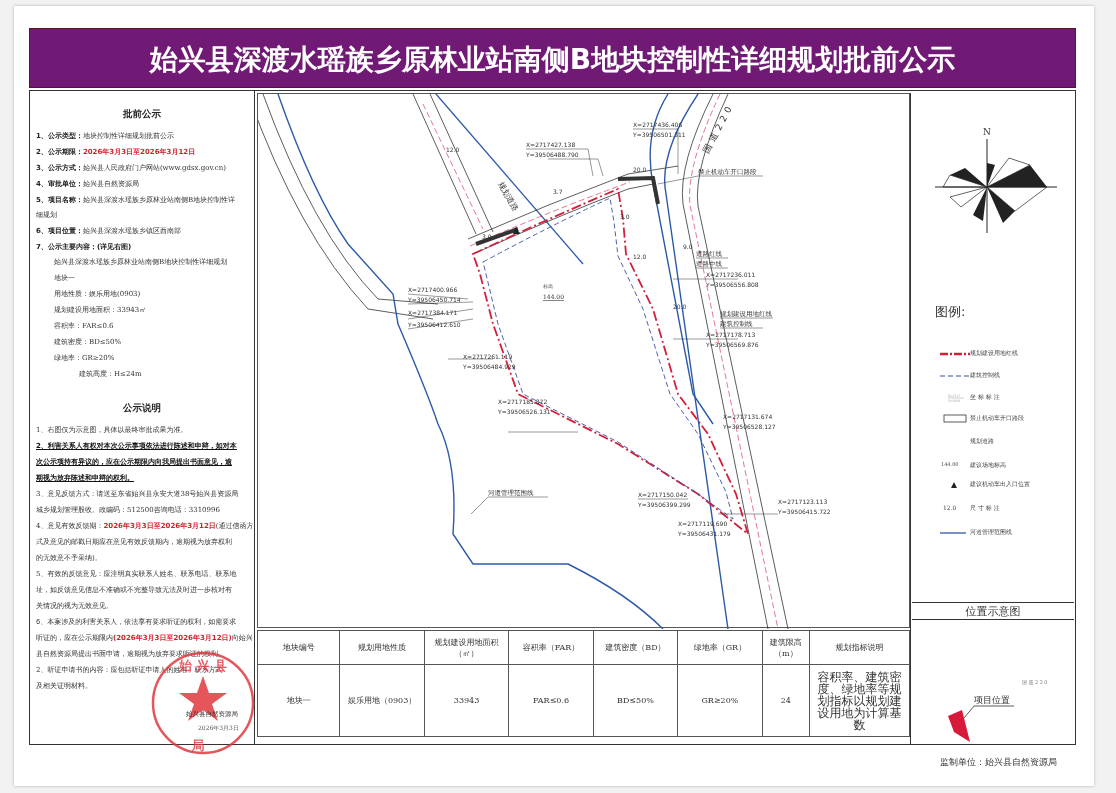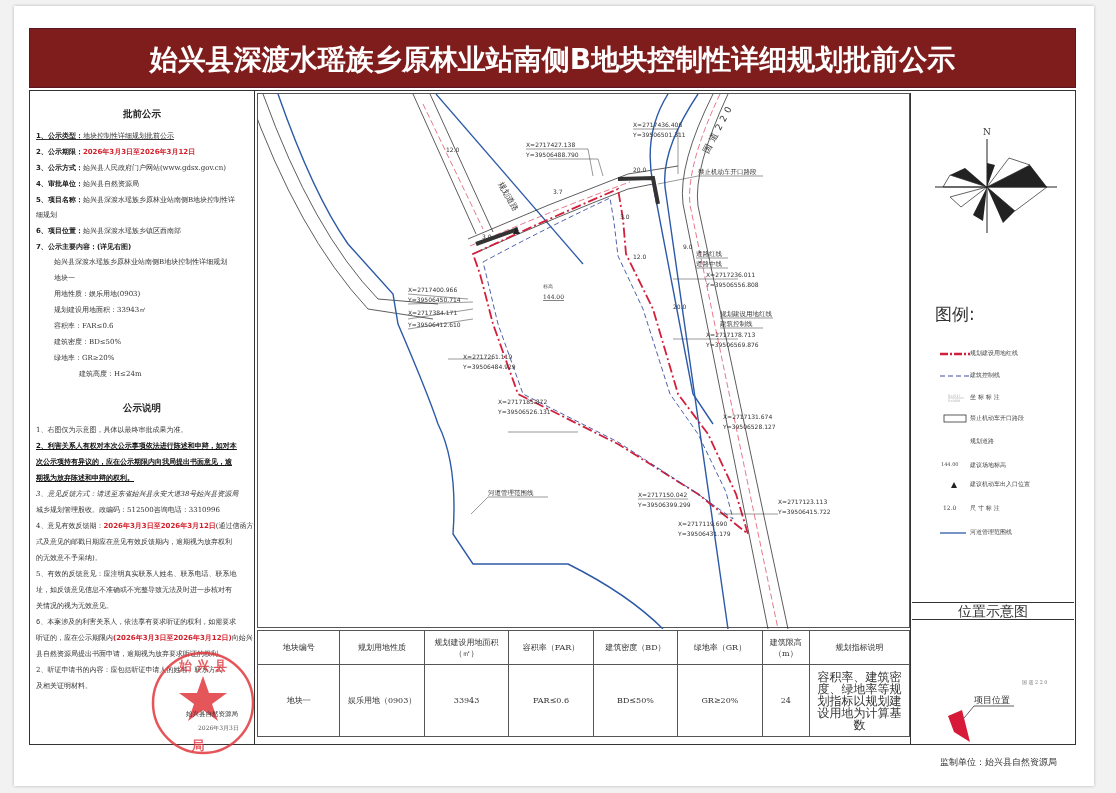--- a/index.html
+++ b/index.html
@@ -1,61 +1,61 @@
 <!DOCTYPE html>
 <html><head>
 <meta charset="utf-8">
 <style>
   * { box-sizing: border-box; margin: 0; padding: 0; }
   html, body { width: 1116px; height: 793px; background: #f2f2f2; overflow: hidden; }
   body { font-family: "DejaVu Serif", "Liberation Serif", serif; color: #222; position: relative; }
   .sheet { position: absolute; left: 14px; top: 6px; width: 1080px; height: 780px; background: #fff; box-shadow: 0 0 3px rgba(0,0,0,0.25); }
-  .banner { position: absolute; left: 29px; top: 28px; width: 1047px; height: 60px; background: #7f1d1d; border: 1px solid #5a1528; }
+  .banner { position: absolute; left: 29px; top: 28px; width: 1047px; height: 60px; background: #701a75; border: 1px solid #5a1528; }
   .banner-title { position: absolute; left: 0; right: 0; top: 12px; text-align: center; color: #fff; font-family: "DejaVu Sans", sans-serif; font-weight: bold; font-size: 28px; letter-spacing: 0px; white-space: nowrap; }
   .frame { position: absolute; left: 29px; top: 90px; width: 1047px; height: 655px; border: 1.5px solid #333; }
   .left-panel { position: absolute; left: 29px; top: 90px; width: 226px; height: 655px; border-right: 1.5px solid #333; }
   .lp-title { position: absolute; left: 0; width: 226px; text-align: center; font-family: "DejaVu Sans", sans-serif; font-weight: bold; font-size: 9.5px; }
   .lp-line { position: absolute; left: 7px; width: 215px; font-size: 7px; line-height: 10px; white-space: nowrap; color: #333; }
   .lp-line b { font-family: "DejaVu Sans", sans-serif; font-weight: bold; color: #222; }
   .red { color: #d21f2a; font-family: "DejaVu Sans", sans-serif; font-weight: bold; }
   .ul { text-decoration: underline; font-family: "DejaVu Sans", sans-serif; font-weight: bold; color: #111; }
   .indent { left: 25px; }
   .map-area { position: absolute; left: 257px; top: 93px; width: 653px; height: 535px; border: 1px solid #555; background: #fff; }
   .map-svg { position: absolute; left: 0; top: 0; }
   .table-area { position: absolute; left: 257px; top: 630px; width: 653px; height: 118px; }
   table.indicators { position: absolute; left: 0; top: 0; width: 653px; border-collapse: collapse; font-size: 8px; color: #333; }
   table.indicators th, table.indicators td { border: 1px solid #555; text-align: center; vertical-align: middle; font-weight: normal; padding: 2px 3px; }
   table.indicators th { height: 34px; }
   table.indicators td { height: 72px; }
   td.note { text-align: left; font-size: 12px; line-height: 12px; }
   .right-panel { position: absolute; left: 910px; top: 93px; width: 164px; height: 652px; border-left: 1.5px solid #333; }
-  .legend-title { position: absolute; left: 935px; top: 303px; font-family: "DejaVu Sans", sans-serif; font-size: 17px; color: #333; }
+  .legend-title { position: absolute; left: 935px; top: 303px; font-family: "DejaVu Sans", sans-serif; font-size: 13px; color: #333; }
   .legend-row { position: absolute; left: 935px; height: 12px; width: 135px; }
   .legend-sym { position: absolute; left: 5px; top: 0; width: 34px; height: 12px; }
   .legend-label { position: absolute; left: 35px; top: 1px; font-size: 6px; color: #444; white-space: nowrap; }
-  .location-title { position: absolute; left: 912px; top: 602px; width: 162px; height: 18px; border-top: 1px solid #333; border-bottom: 1px solid #333; text-align: center; font-size: 14px; color: #333; line-height: 17px; }
+  .location-title { position: absolute; left: 912px; top: 602px; width: 162px; height: 18px; border-top: 1px solid #333; border-bottom: 1px solid #333; text-align: center; font-size: 11px; color: #333; line-height: 17px; }
   .footer { position: absolute; left: 940px; top: 756px; font-family: "DejaVu Sans", sans-serif; font-size: 9px; color: #333; white-space: nowrap; }
   .seal { position: absolute; left: 148px; top: 648px; width: 110px; height: 110px; }
   .small-lbl { font-family: "DejaVu Sans", sans-serif; font-size: 6px; fill: #333; }
 </style>
 </head>
 <body>
 
 <div class="sheet"></div>
 
 <div class="banner">
   <div class="banner-title">始兴县深渡水瑶族乡原林业站南侧B地块控制性详细规划批前公示</div>
 </div>
 
 <div class="frame"></div>
 
 <div class="left-panel">
   <div class="lp-title" style="top:18px;">批前公示</div>
 
-  <div class="lp-line" style="top:41px;text-decoration:underline;"><b>1、</b><b>公示类型：</b><span>地块控制性详细规划批前公示</span></div>
+  <div class="lp-line" style="top:41px;"><b>1、</b><b>公示类型：</b><span>地块控制性详细规划批前公示</span></div>
   <div class="lp-line" style="top:57px;"><b>2、</b><b>公示期限：</b><span class="red">2026年3月3日至2026年3月12日</span></div>
   <div class="lp-line" style="top:73px;"><b>3、</b><b>公示方式：</b><span>始兴县人民政府门户网站(www.gdsx.gov.cn)</span></div>
   <div class="lp-line" style="top:89px;"><b>4、</b><b>审批单位：</b><span>始兴县自然资源局</span></div>
   <div class="lp-line" style="top:105px;"><b>5、</b><b>项目名称：</b><span>始兴县深渡水瑶族乡原林业站南侧B地块控制性详</span></div>
   <div class="lp-line" style="top:120px;">细规划</div>
   <div class="lp-line" style="top:136px;"><b>6、</b><b>项目位置：</b><span>始兴县深渡水瑶族乡镇区西南部</span></div>
   <div class="lp-line" style="top:152px;"><b>7、</b><b>公示主要内容：</b><b>(详见右图)</b></div>
 
   <div class="lp-line indent" style="top:167px;">始兴县深渡水瑶族乡原林业站南侧B地块控制性详细规划</div>
   <div class="lp-line indent" style="top:183px;">地块一</div>
@@ -65,21 +65,21 @@
   <div class="lp-line indent" style="top:247px;">建筑密度：BD≤50%</div>
   <div class="lp-line indent" style="top:263px;">绿地率：GR≥20%</div>
   <div class="lp-line indent" style="top:279px;margin-left:25px;">建筑高度：H≤24m</div>
 
   <div class="lp-title" style="top:312px;">公示说明</div>
 
   <div class="lp-line" style="top:335px;">1、右图仅为示意图，具体以最终审批成果为准。</div>
   <div class="lp-line ul" style="top:351px;">2、利害关系人有权对本次公示事项依法进行陈述和申辩，如对本</div>
   <div class="lp-line ul" style="top:367px;">次公示项持有异议的，应在公示期限内向我局提出书面意见，逾</div>
   <div class="lp-line ul" style="top:383px;">期视为放弃陈述和申辩的权利。</div>
-  <div class="lp-line" style="top:399px;font-style:italic;">3、意见反馈方式：请送至东省始兴县永安大道38号始兴县资源局</div>
+  <div class="lp-line" style="top:399px;">3、意见反馈方式：请送至东省始兴县永安大道38号始兴县资源局</div>
   <div class="lp-line" style="top:415px;">城乡规划管理股收。政编码：512500咨询电话：3310996</div>
   <div class="lp-line" style="top:431px;text-align:center;"><span>4、意见有效反馈期：</span><span class="red">2026年3月3日至2026年3月12日</span><span>(通过信函方</span></div>
   <div class="lp-line" style="top:447px;">式及意见的邮戳日期应在意见有效反馈期内，逾期视为放弃权利</div>
   <div class="lp-line" style="top:463px;">的无效意不予采纳)。</div>
   <div class="lp-line" style="top:479px;">5、有效的反馈意见：应注明真实联系人姓名、联系电话、联系地</div>
   <div class="lp-line" style="top:495px;">址，如反馈意见信息不准确或不完整导致无法及时进一步核对有</div>
   <div class="lp-line" style="top:511px;">关情况的视为无效意见。</div>
   <div class="lp-line" style="top:527px;font-family:Liberation Mono, monospace;">6、本案涉及的利害关系人，依法享有要求听证的权利，如需要求</div>
   <div class="lp-line" style="top:543px;"><span>听证的，应在公示期限内</span><span class="red">(2026年3月3日至2026年3月12日)</span><span>向始兴</span></div>
   <div class="lp-line" style="top:559px;">县自然资源局提出书面申请，逾期视为放弃要求听证的权利。</div>

